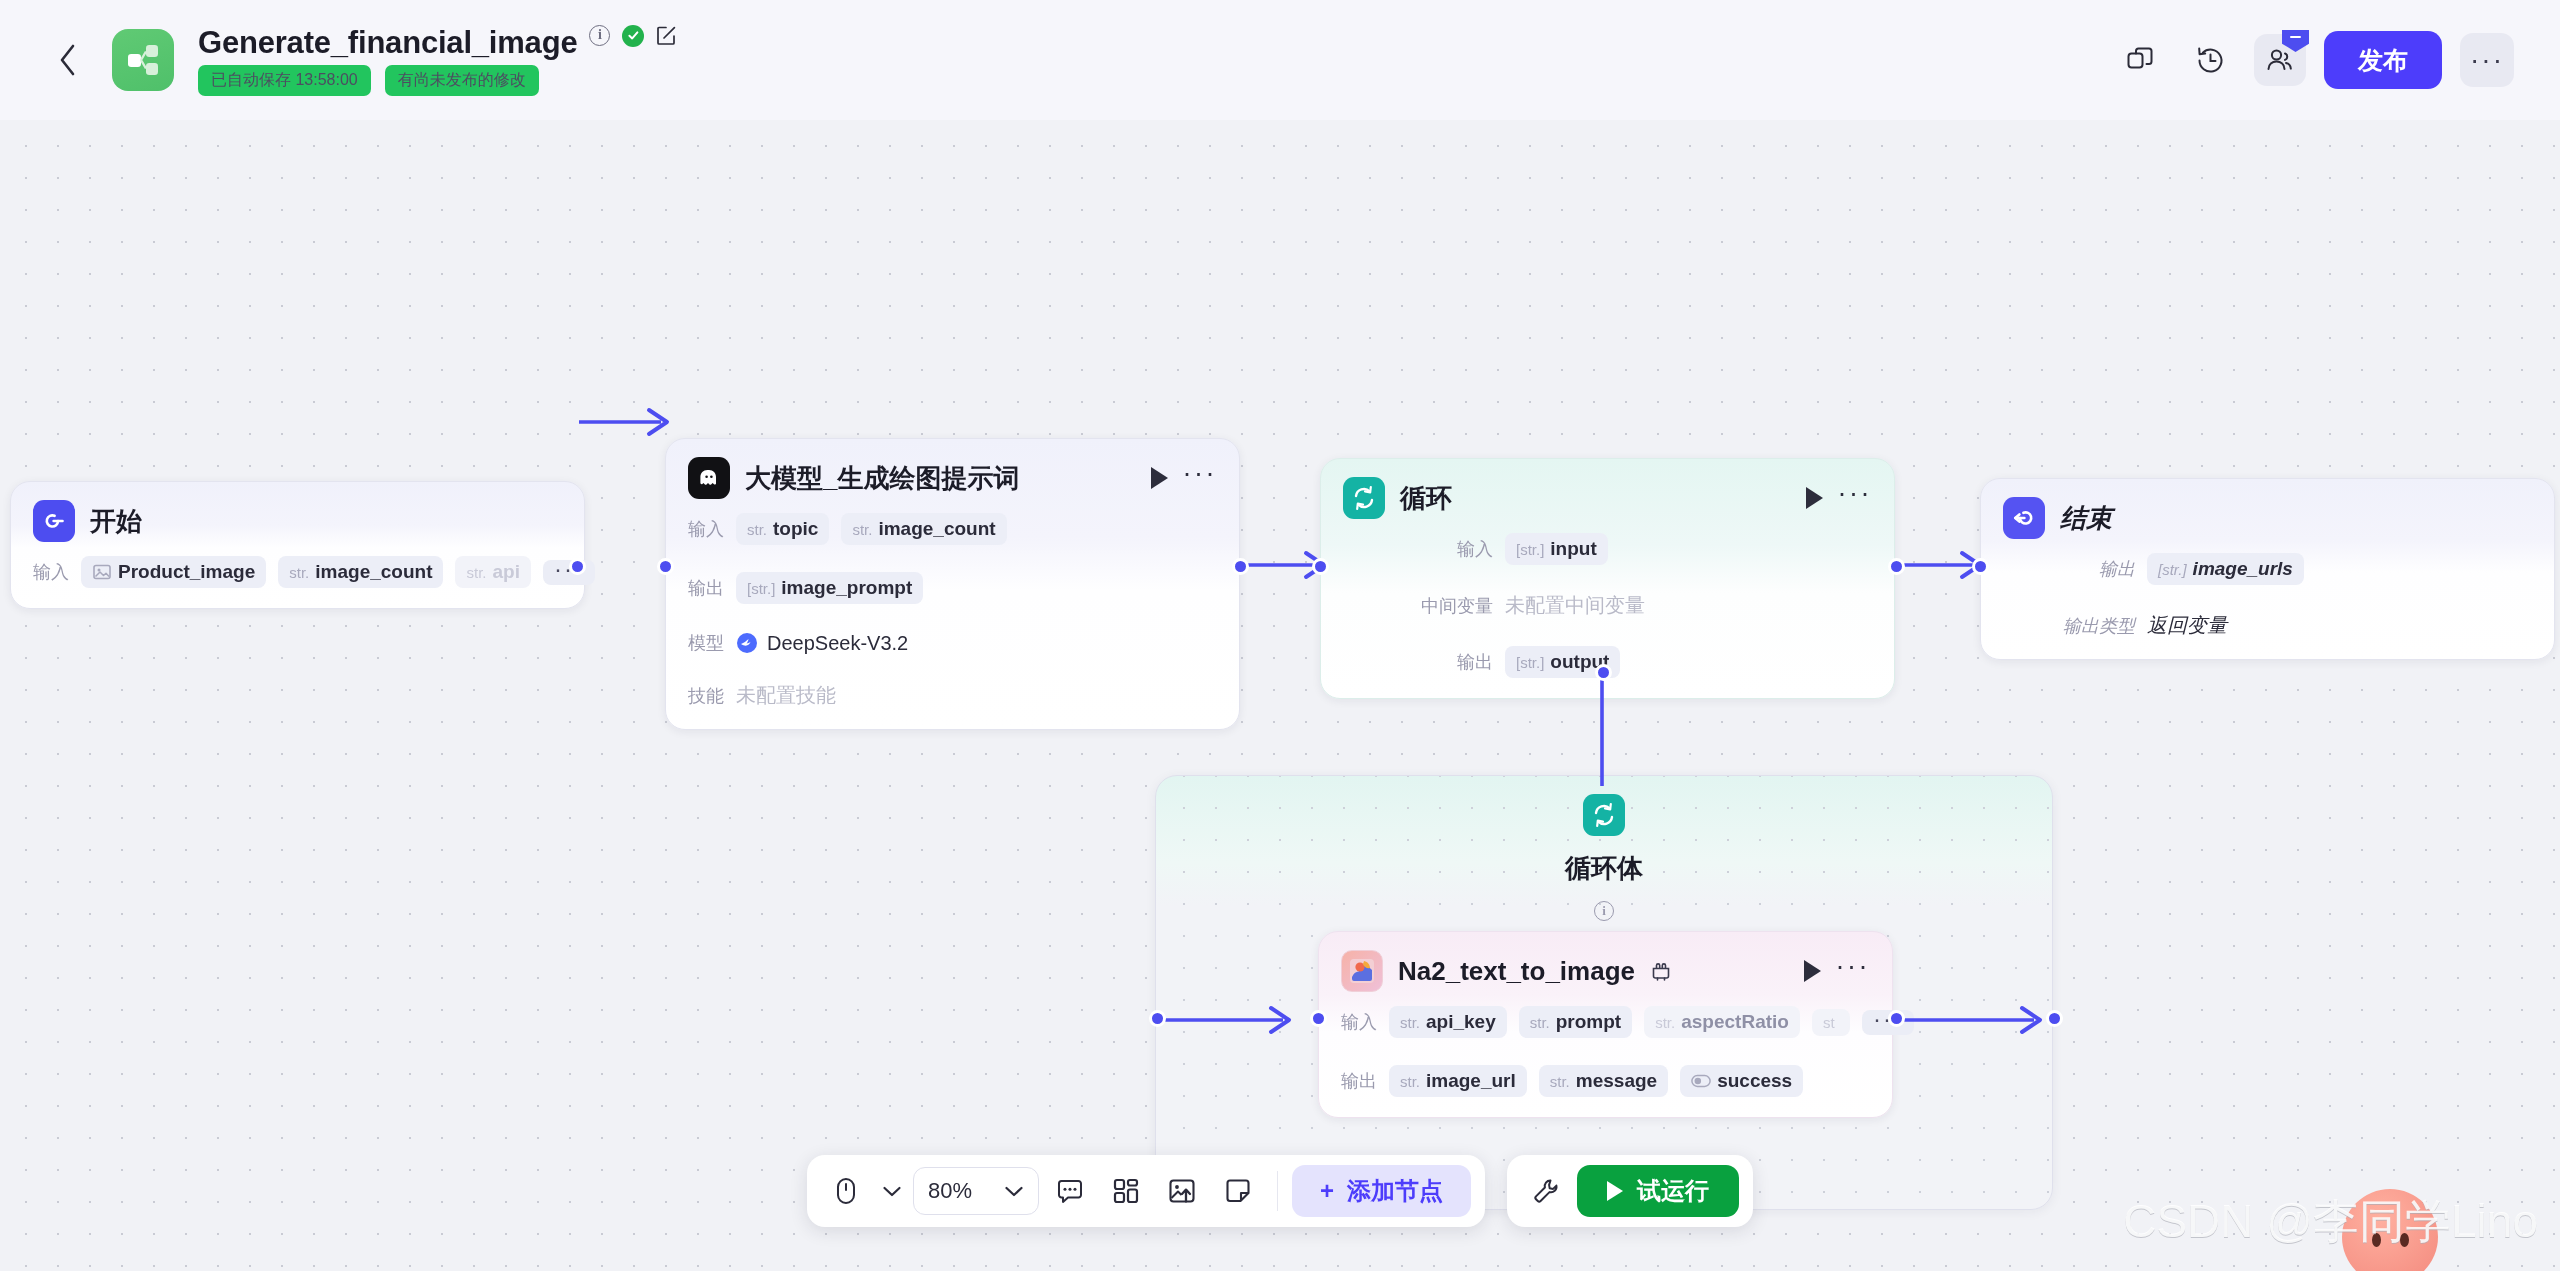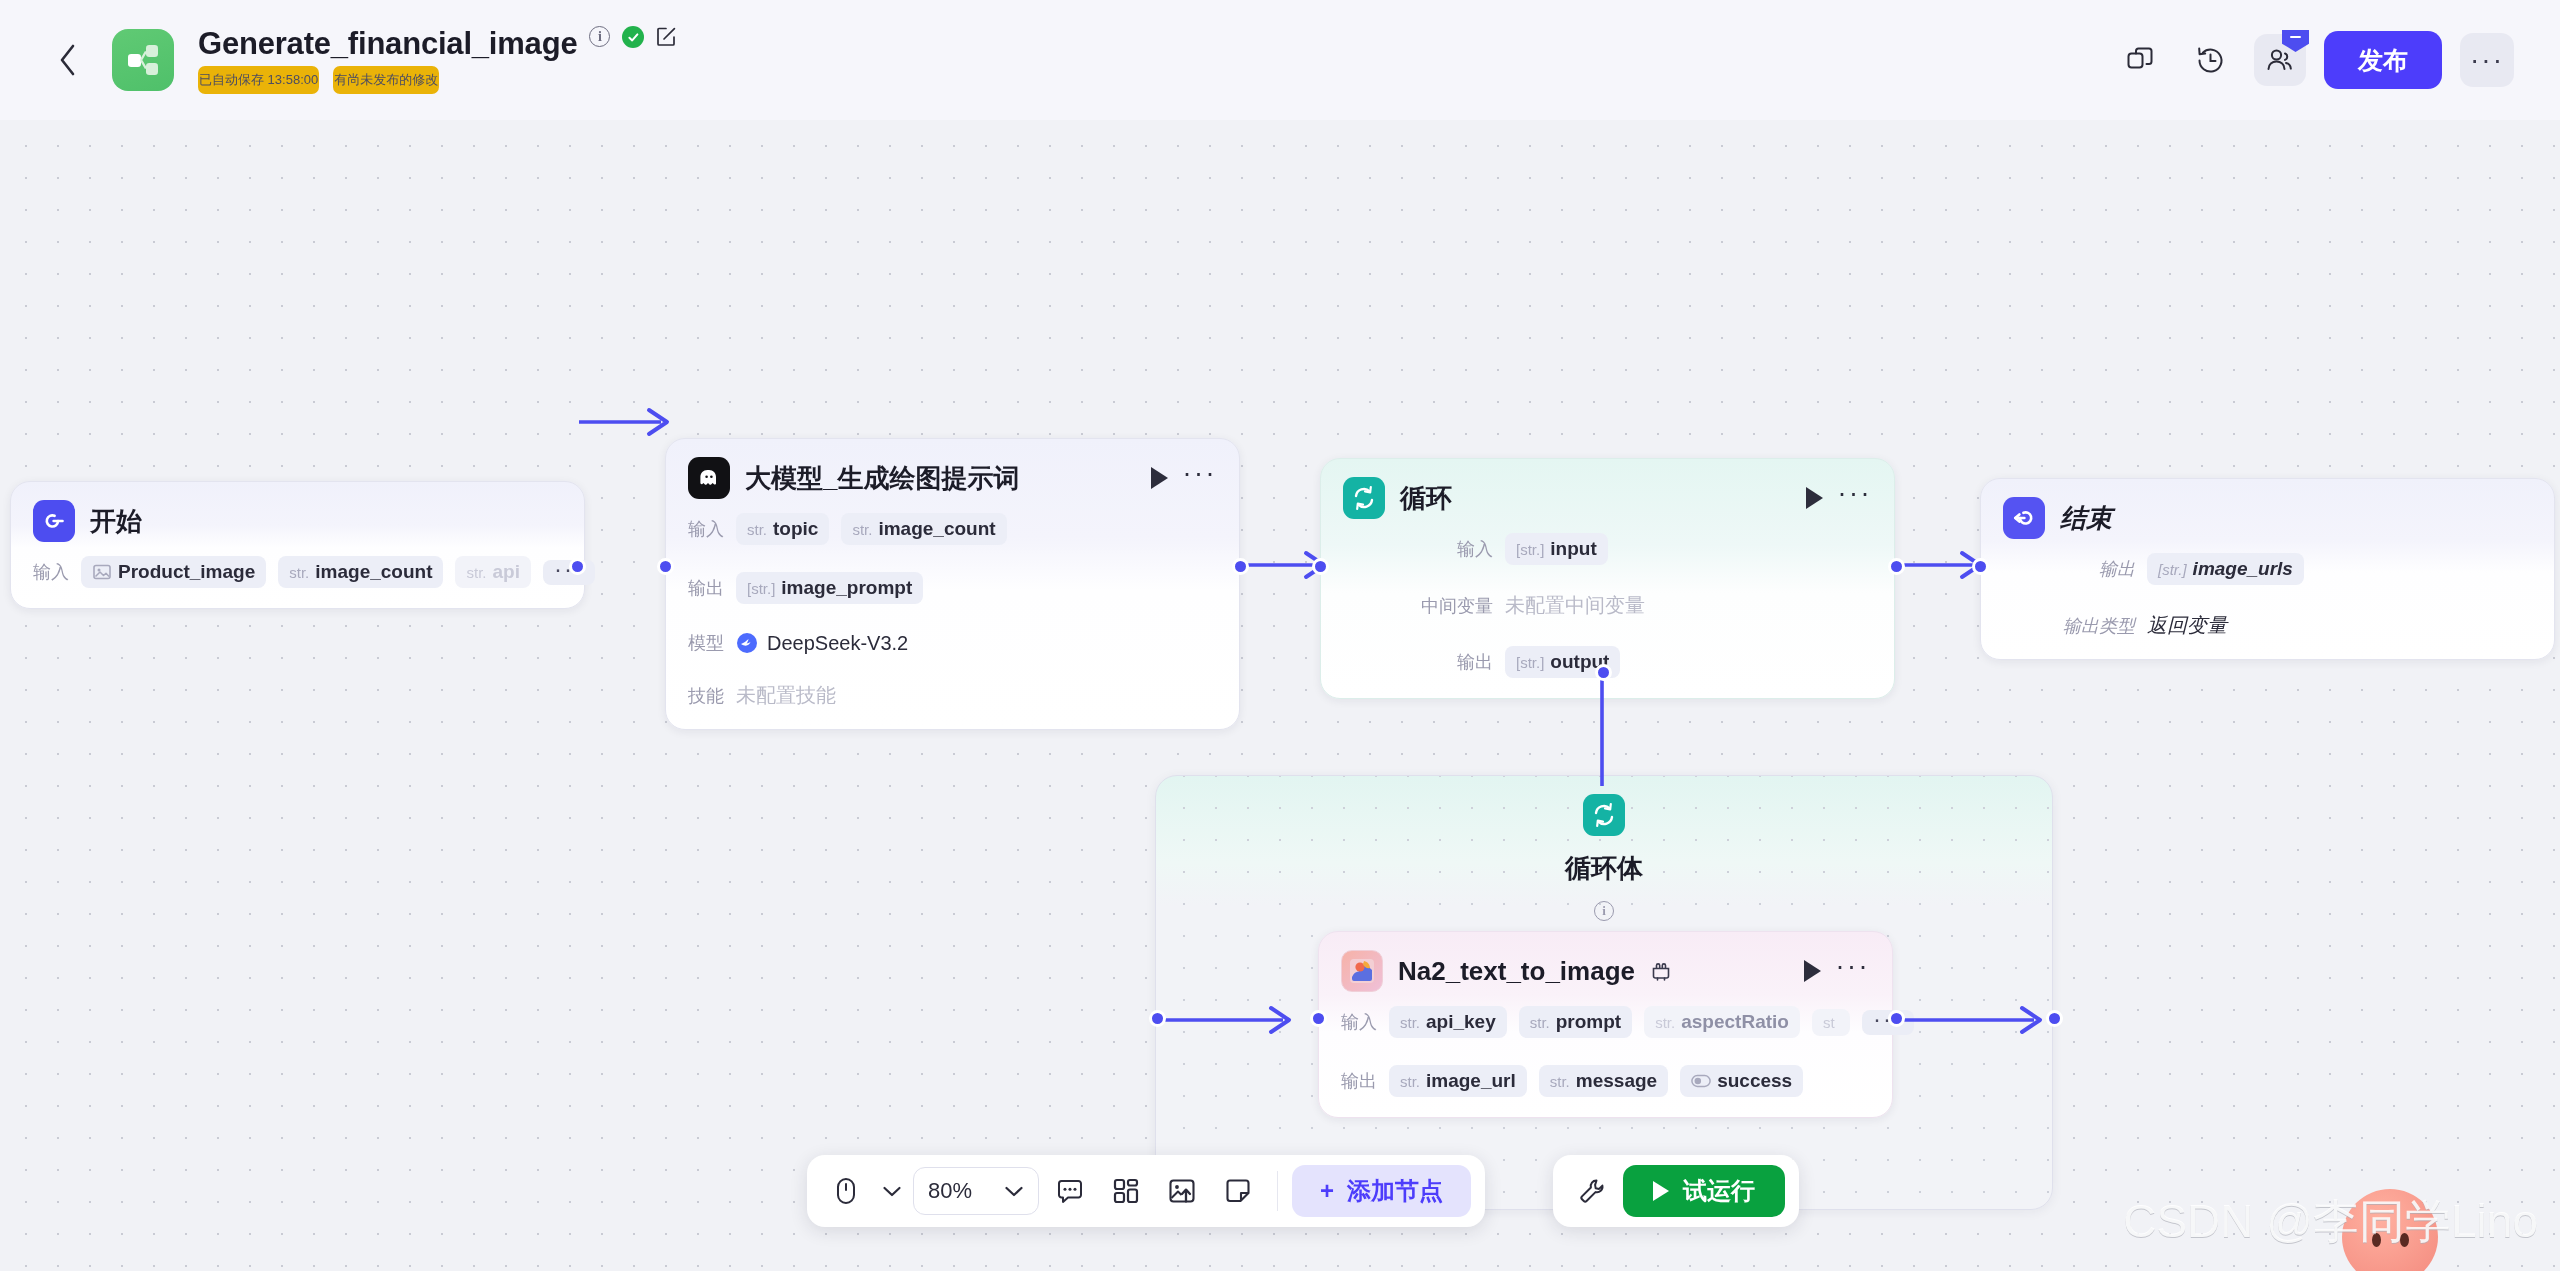--- a/index.html
+++ b/index.html
@@ -41,22 +41,22 @@
     display:inline-flex;align-items:center;justify-content:center;
     font-size:14px;font-weight:700;color:#6d6d80;font-family:"Liberation Serif",serif;
   }
   .check-badge {
     width:22px;height:22px;border-radius:50%;background:#22b24c;
     display:inline-flex;align-items:center;justify-content:center;
   }
   .edit-icon { color:#2b2b38; display:inline-flex; }
   .meta-row { display:flex; align-items:center; gap: 14px; }
   .meta-chip {
-    background:#eab308; color:#4d4d61; font-size:13px;
-    padding: 5px 1px; border-radius: 7px; white-space:nowrap;
+    background:#22c55e; color:#4d4d61; font-size:16px;
+    padding: 5px 13px; border-radius: 7px; white-space:nowrap;
   }
   .header-right {
     margin-left:auto; display:flex; align-items:center; gap: 18px;
   }
   .hdr-icon-btn {
     width:52px;height:52px;border-radius:13px;
     display:flex;align-items:center;justify-content:center;
     color:#2b2b38; cursor:pointer; background: transparent;
   }
   .hdr-icon-btn.filled { background:#e8e9f2; }
@@ -177,21 +177,21 @@
   
   .edge { position:absolute; z-index:5; }
 
   
   .toolbar-wrap {
     position:absolute; left:50%; transform:translateX(-50%);
     bottom: 44px; display:flex; align-items:center; gap: 22px; z-index:30;
   }
   .tbar {
     background:#fff; border-radius:18px; box-shadow:0 4px 18px rgba(30,30,60,.12);
-    display:flex; align-items:center; gap:6px; padding: 10px 14px; margin-left: 46px;
+    display:flex; align-items:center; gap:6px; padding: 10px 14px;
   }
   .tb-btn {
     height:50px; min-width:50px; border-radius:11px;
     display:flex;align-items:center;justify-content:center; cursor:pointer;
     color:#2b2b3a; padding: 0 8px;
   }
   .zoom-select {
     border:1px solid #dfe0ec; border-radius:12px; height:48px;
     display:flex; align-items:center; justify-content:space-between;
     gap:16px; padding: 0 14px; min-width:126px; cursor:pointer;

